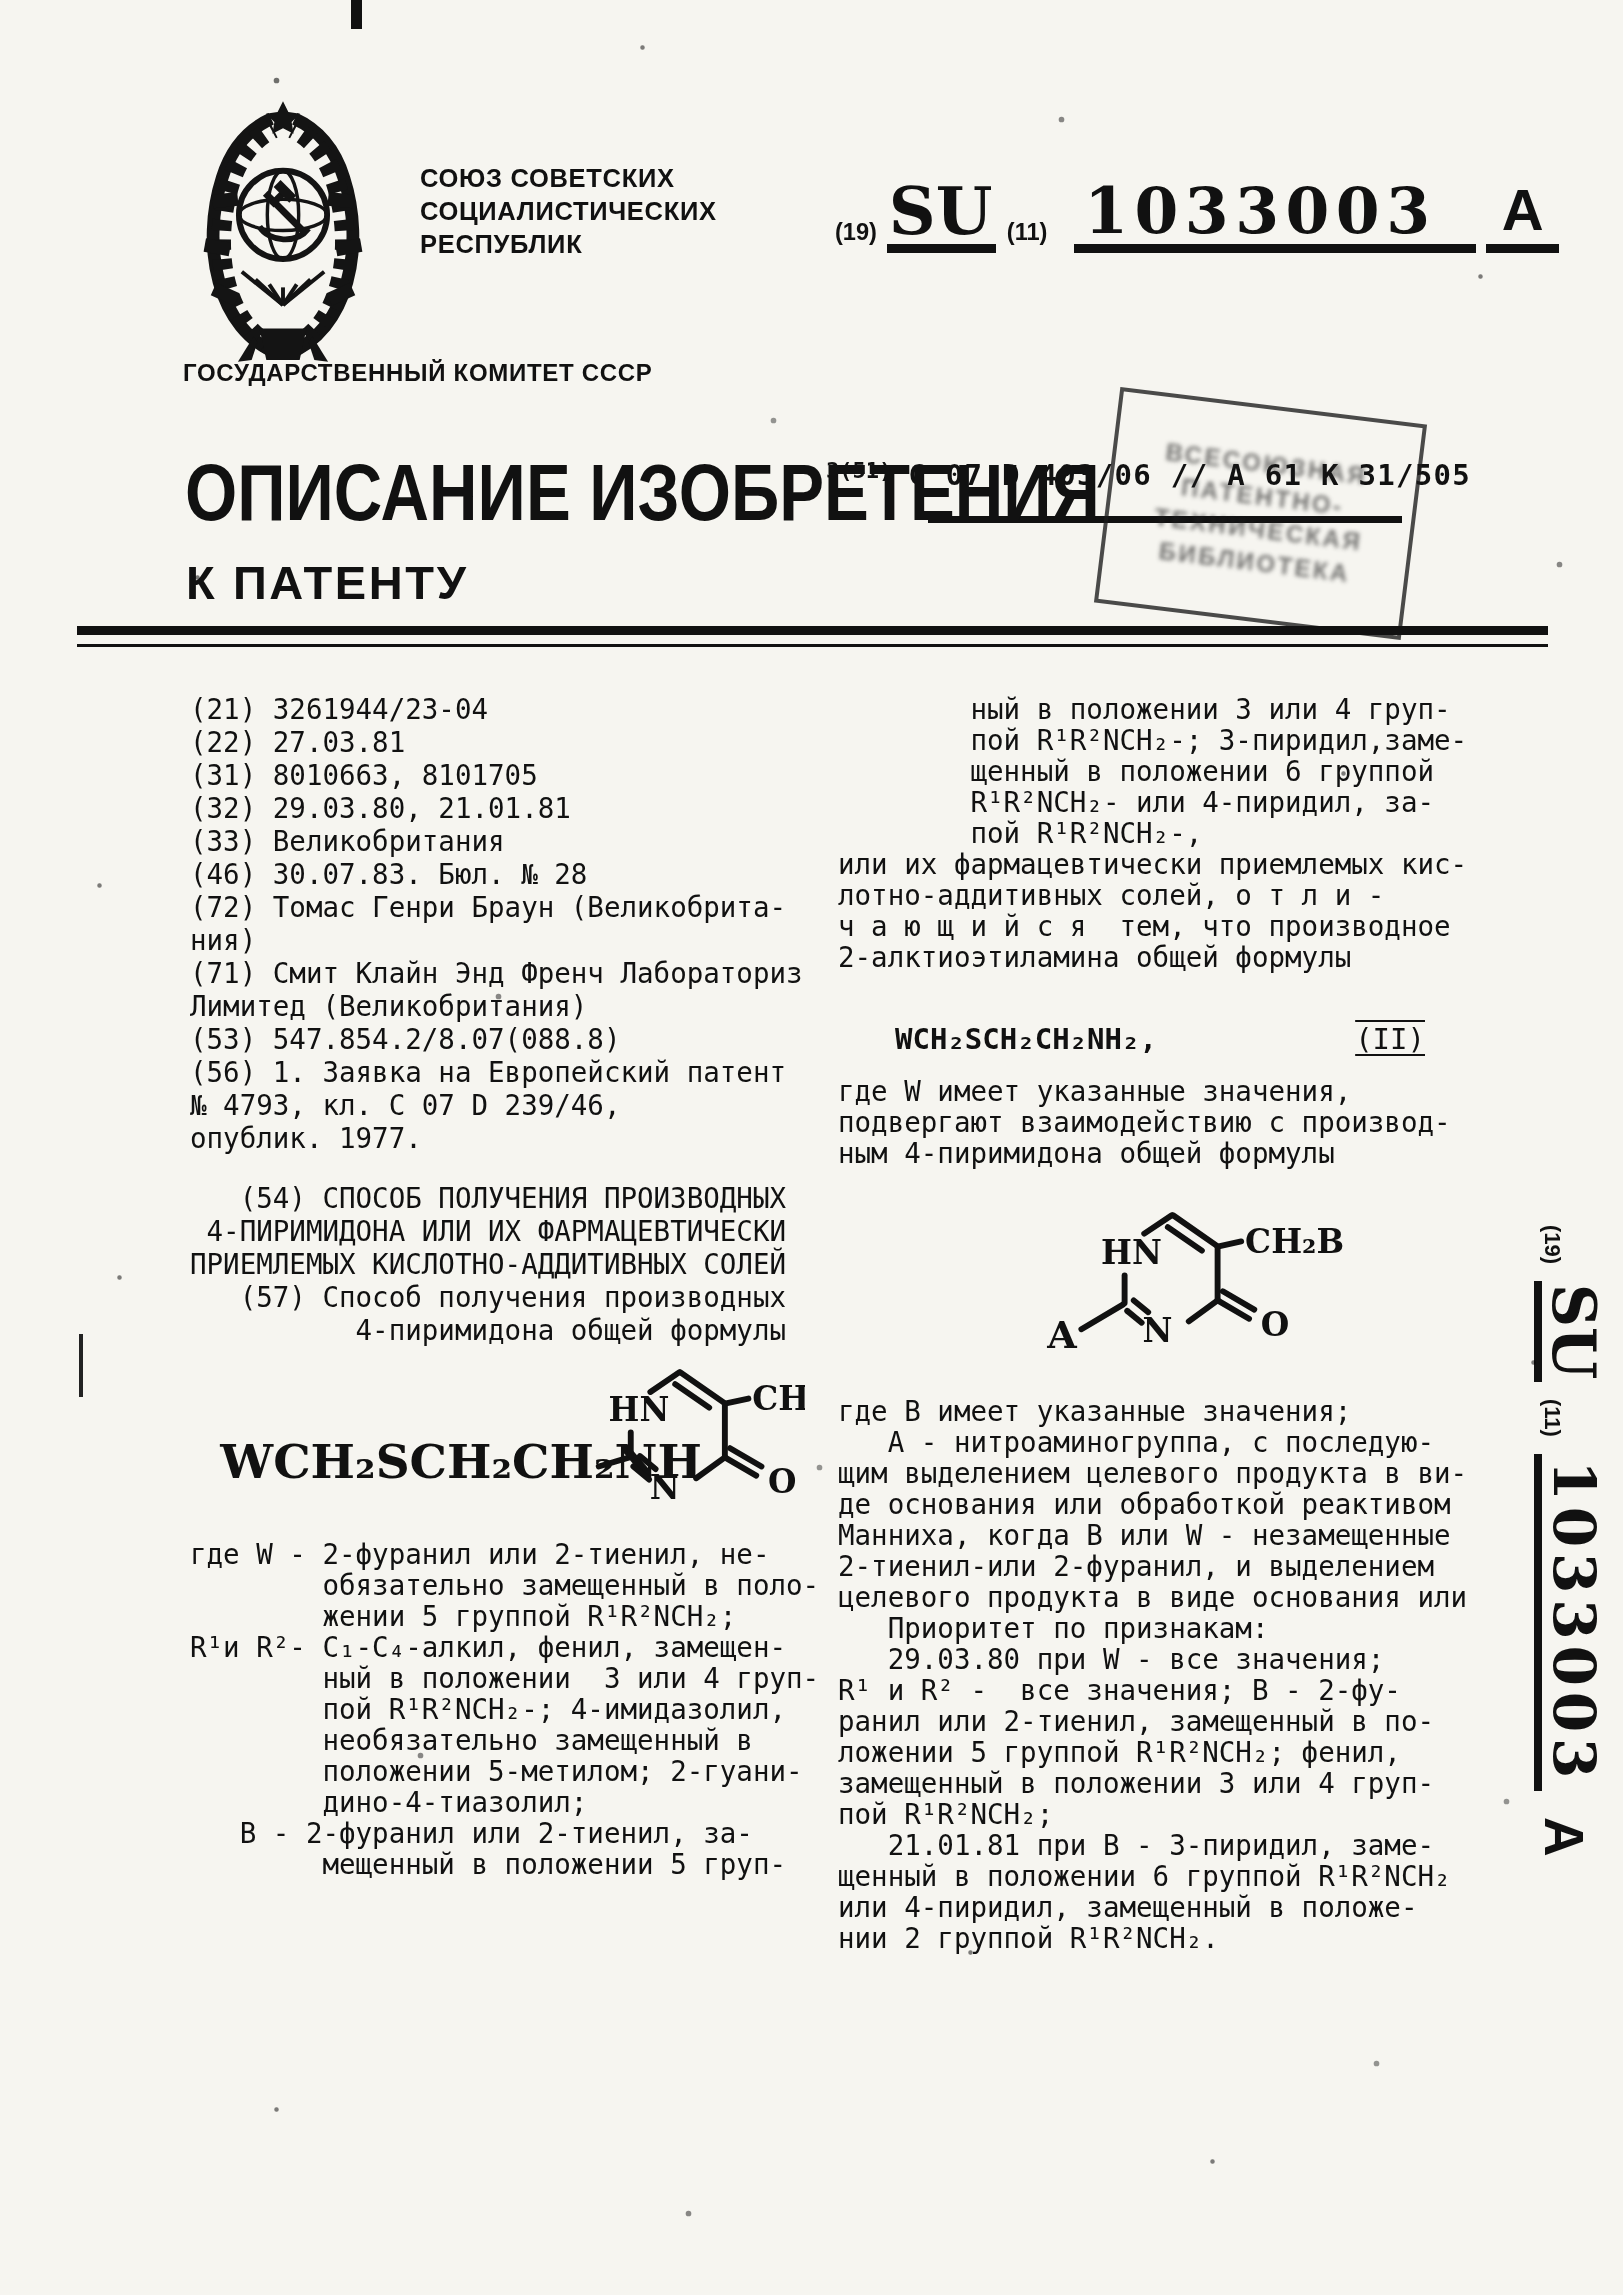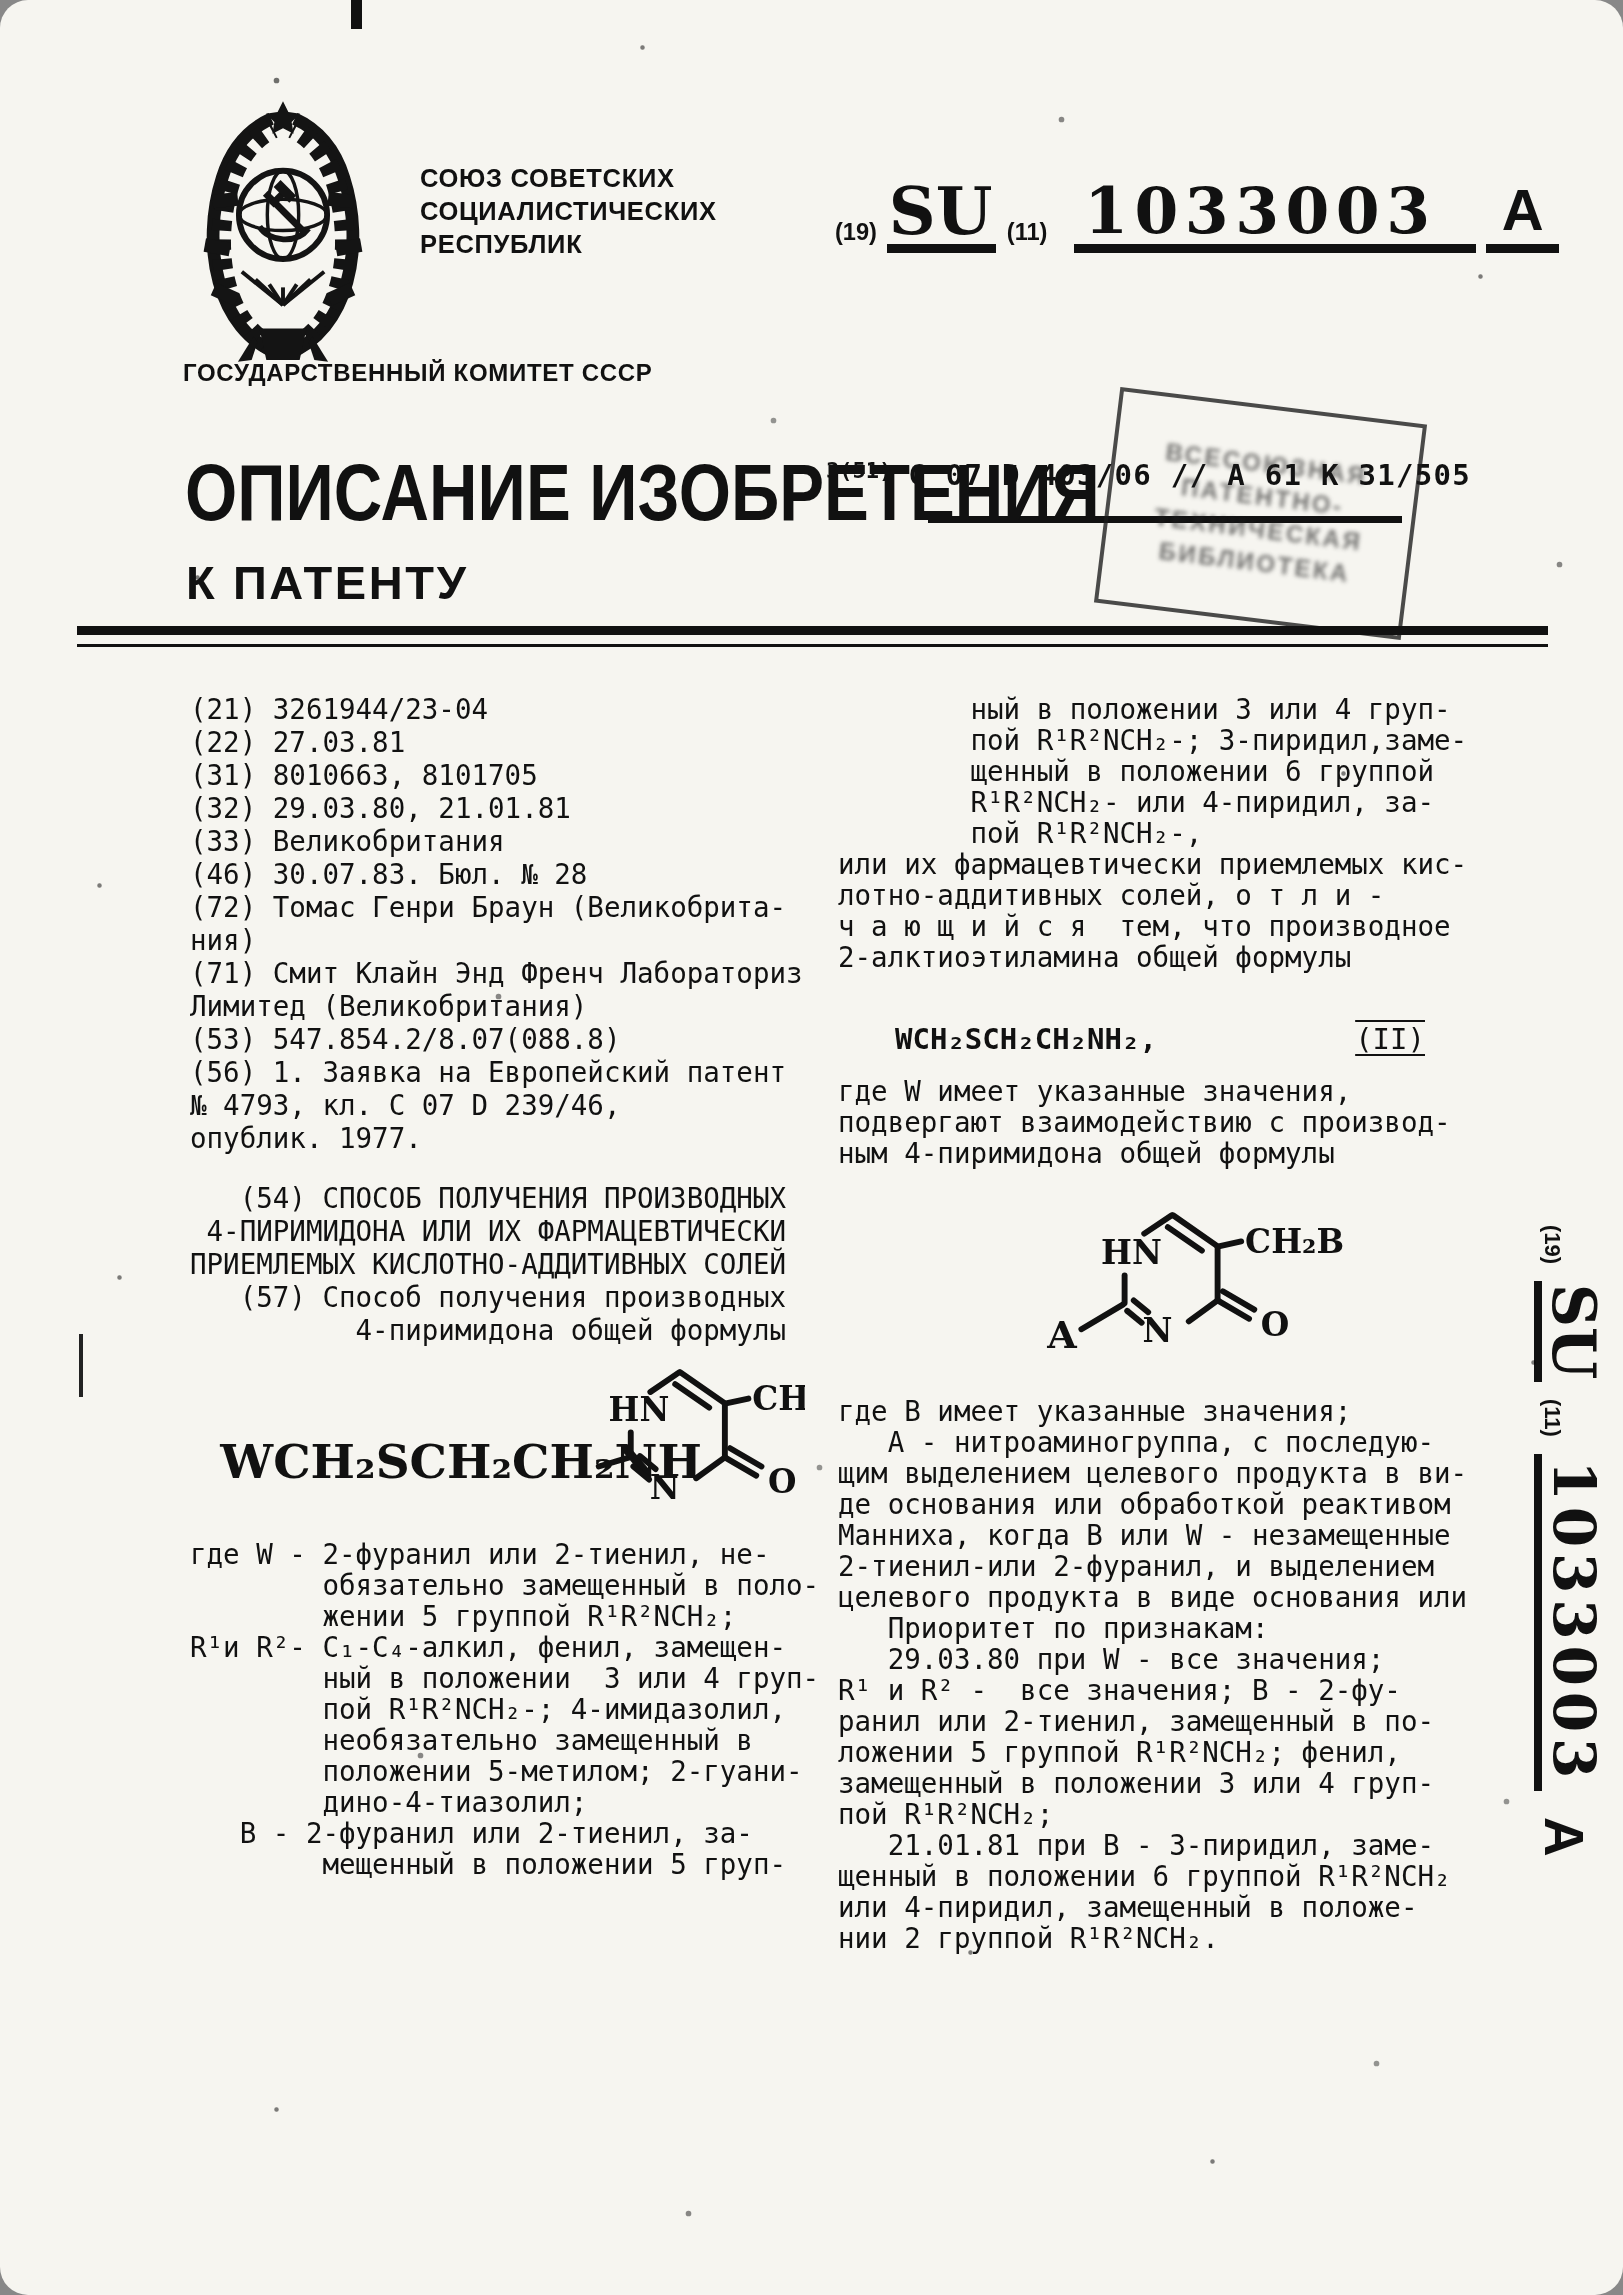--- a/index.html
+++ b/index.html
@@ -1,20 +1,19 @@
 <!DOCTYPE html>
 <html style="font-size:10.5px"><head>
 <meta charset="utf-8">
 <style>
   html,body{margin:0;padding:0;background:#888;}
   .page{
     position:relative;width:1623px;height:2295px;margin:0 auto;
     background:#f6f5f0;color:#111;overflow:hidden;
     font-family:"DejaVu Sans Mono",monospace;
-    border-radius:28px;
   }
   
   .emblem{position:absolute;left:185px;top:92px;width:196px;height:281px;}
   .union{position:absolute;left:420px;top:162px;font-family:"Liberation Sans",sans-serif;
     font-weight:bold;font-size:25.5px;line-height:33px;letter-spacing:0.7px;}
   .sunum{position:absolute;left:835px;top:178px;display:flex;align-items:flex-end;gap:10.5px;white-space:nowrap;}
   .sunum .paren{font-size:23.6px;font-weight:bold;padding-bottom:6.5px;font-family:"Liberation Sans",sans-serif;}
   .sunum .su{font-family:"DejaVu Serif",serif;font-weight:bold;font-size:65px;line-height:65px;
     border-bottom:9.2px solid #111;padding:0 3.9px 0 1.3px;}
   .sunum .num{font-family:"DejaVu Serif",serif;font-weight:bold;font-size:63px;line-height:65px;

